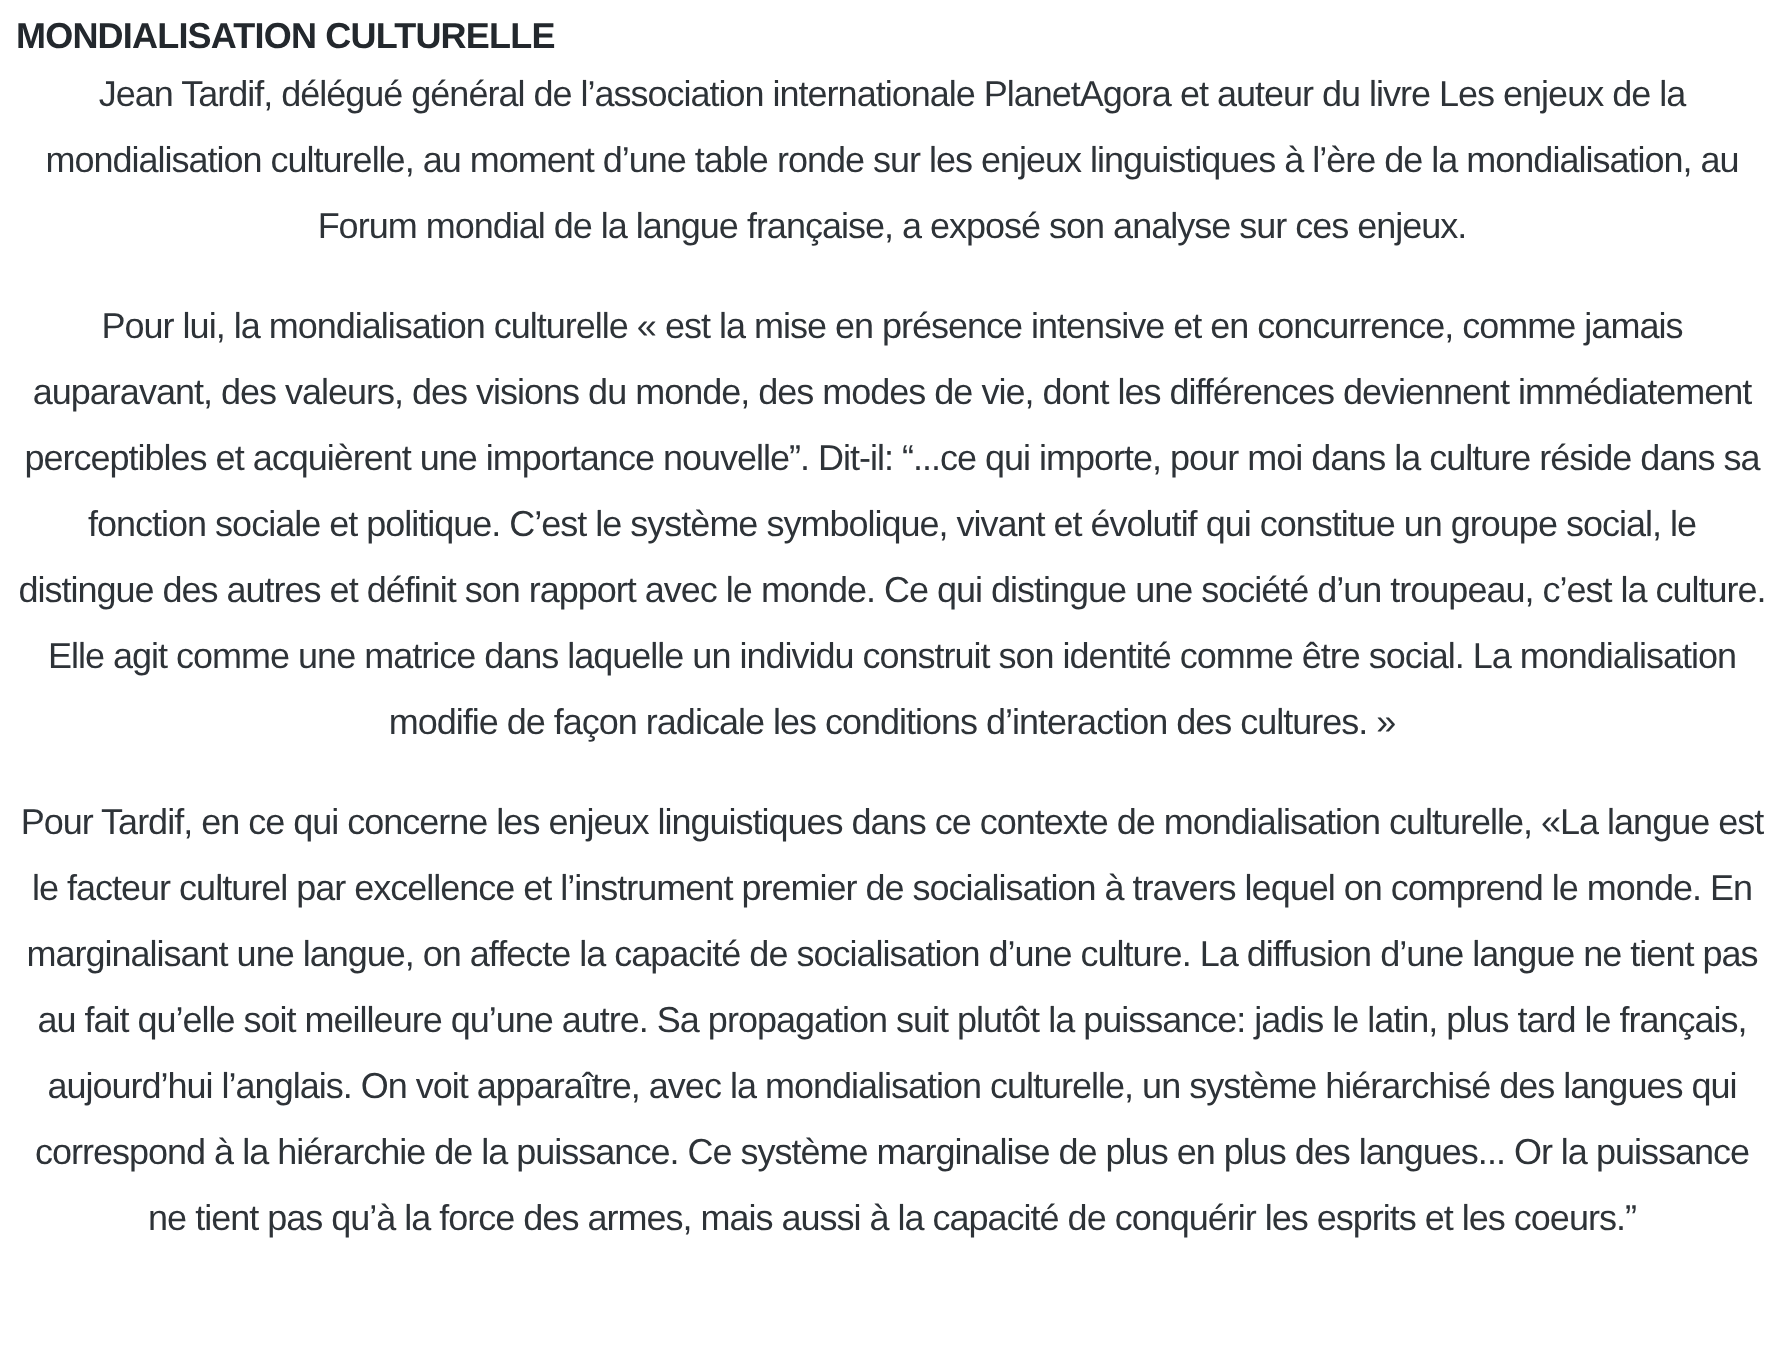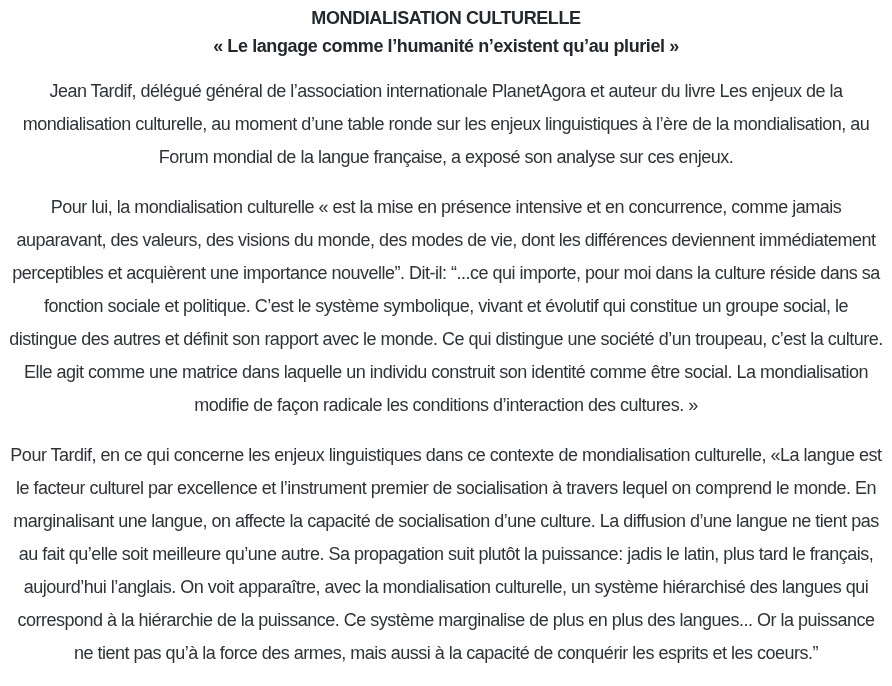--- a/index.html
+++ b/index.html
@@ -16,21 +16,21 @@
   }
   .article {
     box-sizing: border-box;
     width: 892px;
     height: 686px;
     padding: 2px 8px 0 8px;
     color: #2e3338;
   }
   .article-title {
     margin: 3px 0 0 0;
-    text-align: center;
+    text-align: left;
     font-size: 18px;
     font-weight: 700;
     letter-spacing: -0.4px;
     line-height: 26px;
     color: #23282d;
   }
   .article-subtitle {
     margin: 2px 0 16px 0;
     text-align: center;
     font-size: 18px;
@@ -47,17 +47,16 @@
     line-height: 33px;
     text-align: center;
     color: #2e3338;
   }
 </style>
 </head>
 <body>
 
 <main class="article">
   <h1 class="article-title">MONDIALISATION CULTURELLE</h1>
-  <h2 class="article-subtitle">« Le langage comme l’humanité n’existent qu’au pluriel »</h2>
   <p class="article-paragraph">Jean Tardif, délégué général de l’association internationale PlanetAgora et auteur du livre Les enjeux de la mondialisation culturelle, au moment d’une table ronde sur les enjeux linguistiques à l’ère de la mondialisation, au Forum mondial de la langue française, a exposé son analyse sur ces enjeux.</p>
   <p class="article-paragraph">Pour lui, la mondialisation culturelle « est la mise en présence intensive et en concurrence, comme jamais auparavant, des valeurs, des visions du monde, des modes de vie, dont les différences deviennent immédiatement perceptibles et acquièrent une importance nouvelle”. Dit-il: “...ce qui importe, pour moi dans la culture réside dans sa fonction sociale et politique. C’est le système symbolique, vivant et évolutif qui constitue un groupe social, le distingue des autres et définit son rapport avec le monde. Ce qui distingue une société d’un troupeau, c’est la culture. Elle agit comme une matrice dans laquelle un individu construit son identité comme être social. La mondialisation modifie de façon radicale les conditions d’interaction des cultures. »</p>
   <p class="article-paragraph">Pour Tardif, en ce qui concerne les enjeux linguistiques dans ce contexte de mondialisation culturelle, «La langue est le facteur culturel par excellence et l’instrument premier de socialisation à travers lequel on comprend le monde. En marginalisant une langue, on affecte la capacité de socialisation d’une culture. La diffusion d’une langue ne tient pas au fait qu’elle soit meilleure qu’une autre. Sa propagation suit plutôt la puissance: jadis le latin, plus tard le français, aujourd’hui l’anglais. On voit apparaître, avec la mondialisation culturelle, un système hiérarchisé des langues qui correspond à la hiérarchie de la puissance. Ce système marginalise de plus en plus des langues... Or la puissance ne tient pas qu’à la force des armes, mais aussi à la capacité de conquérir les esprits et les coeurs.”</p>
 </main>
 
 </body></html>

